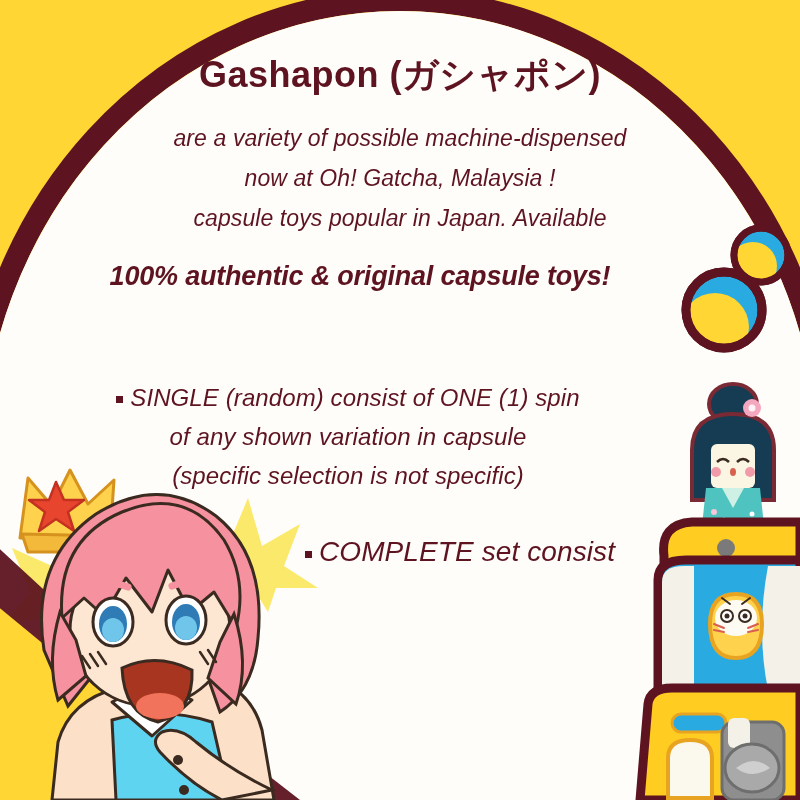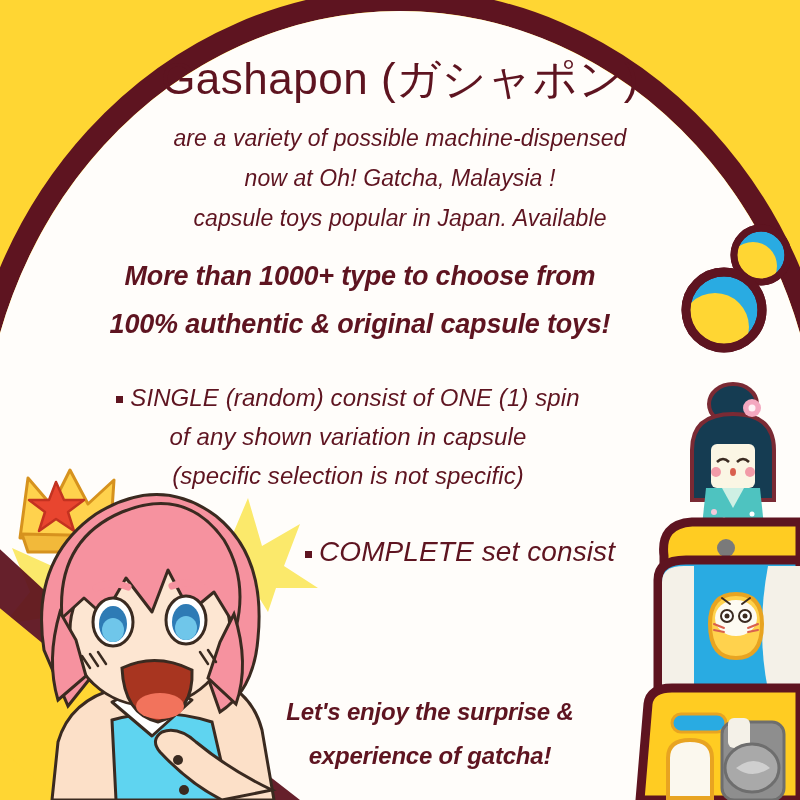--- a/index.html
+++ b/index.html
@@ -41,22 +41,22 @@
     text-align: center;
     color: #5E1420;
     line-height: 1.0;
   }
 
   
   #title-block {
     left: 80px; top: 57px; width: 640px;
   }
   #title-block .title {
-    font-size: 44px;
-    font-weight: 400;
+    font-size: 36px;
+    font-weight: 700;
     letter-spacing: 0.5px;
     white-space: nowrap;
   }
 
   
   #intro-block {
     left: 90px; top: 118px; width: 620px;
   }
   #intro-block .ln {
     font-size: 23px;
@@ -311,33 +311,28 @@
       <div class="title">Gashapon (ガシャポン)</div>
     </div>
 
     <div class="blk" id="intro-block">
       <div class="ln">are a variety of possible machine-dispensed</div>
       <div class="ln">now at Oh! Gatcha, Malaysia !</div>
       <div class="ln">capsule toys popular in Japan. Available</div>
     </div>
 
     <div class="blk" id="headline-block">
-      <div class="ln">More than 1000+ type to choose from</div>
       <div class="ln">100% authentic &amp; original capsule toys!</div>
     </div>
 
     <div class="blk" id="single-block">
       <div class="ln"><span class="bullet-dot"></span><span>SINGLE (random) consist of ONE (1) spin</span></div>
       <div class="ln">of any shown variation in capsule</div>
       <div class="ln">(specific selection is not specific)</div>
     </div>
 
     <div class="blk" id="complete-block">
       <div class="ln"><span class="bullet-dot"></span><span>COMPLETE set consist</span></div>
     </div>
 
-    <div class="blk" id="tagline-block">
-      <div class="ln">Let's enjoy the surprise &amp;</div>
-      <div class="ln">experience of gatcha!</div>
-    </div>
 
   </div>
 </div>
 
 </body></html>

